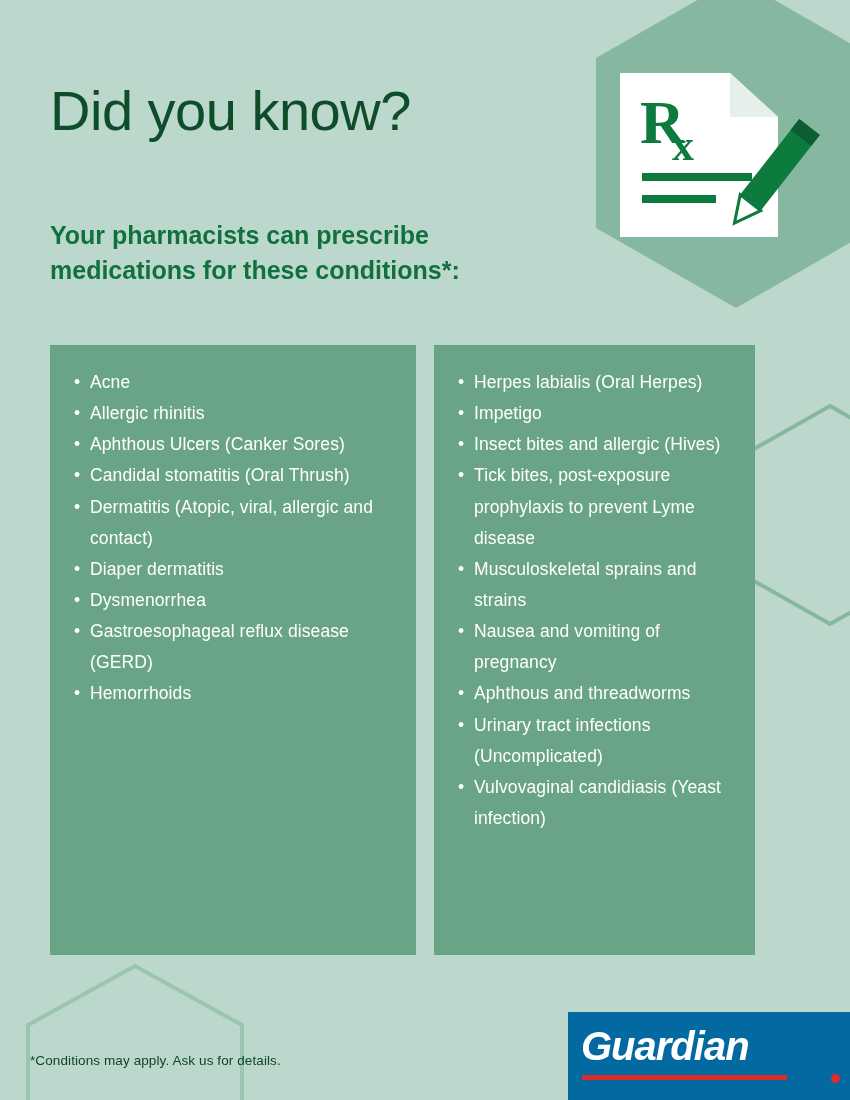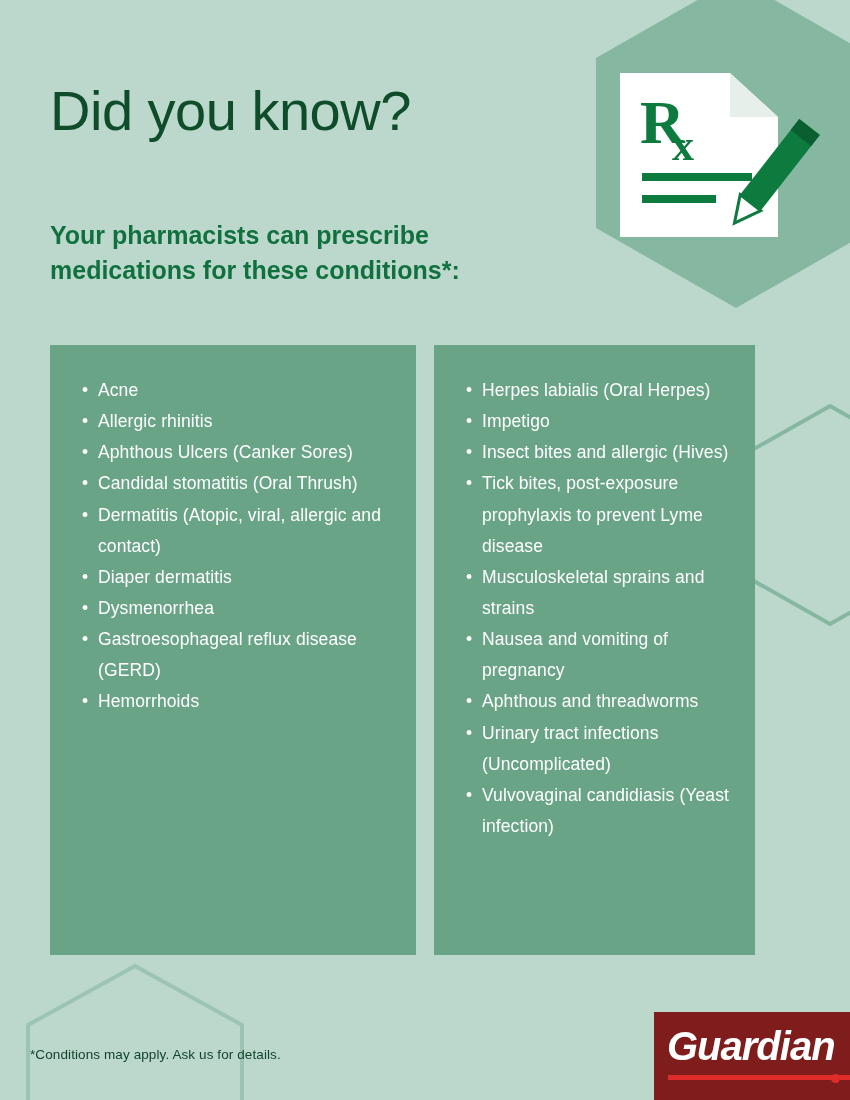--- a/index.html
+++ b/index.html
@@ -82,21 +82,21 @@
     left: 50px;
     width: 366px;
     height: 610px;
   }
   .panel-right {
     left: 434px;
     width: 321px;
     height: 610px;
   }
   ul.cond-list {
-    margin: 12px;
+    margin: 4px;
     padding: 0;
     list-style: none;
   }
   ul.cond-list li {
     position: relative;
     color: #ffffff;
     font-size: 17.5px;
     line-height: 1.78;
     padding-left: 20px;
     letter-spacing: 0.1px;
@@ -107,34 +107,34 @@
     left: 4px;
     top: 0;
     color: #ffffff;
     font-size: 17.5px;
   }
 
   
   .footnote {
     position: absolute;
     left: 30px;
-    bottom: 38px;
+    bottom: 32px;
     font-size: 13.5px;
     color: #11452b;
     letter-spacing: 0.1px;
   }
 
   
   .brand {
     position: absolute;
     right: 0;
     bottom: 0;
-    width: 196px;
+    width: 282px;
     height: 88px;
-    background: #7f1d1d;
+    background: #0369a1;
   }
   .brand-name {
     position: absolute;
     left: 13px;
     top: 12px;
     color: #ffffff;
     font-size: 40px;
     font-weight: bold;
     font-style: italic;
     letter-spacing: -1px;

